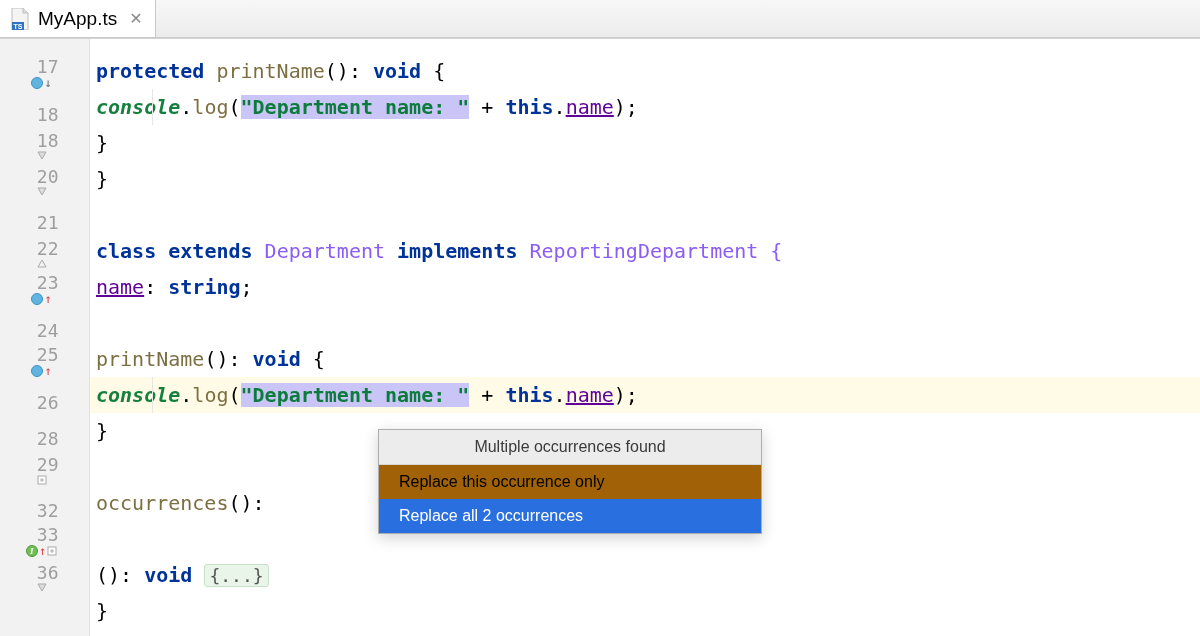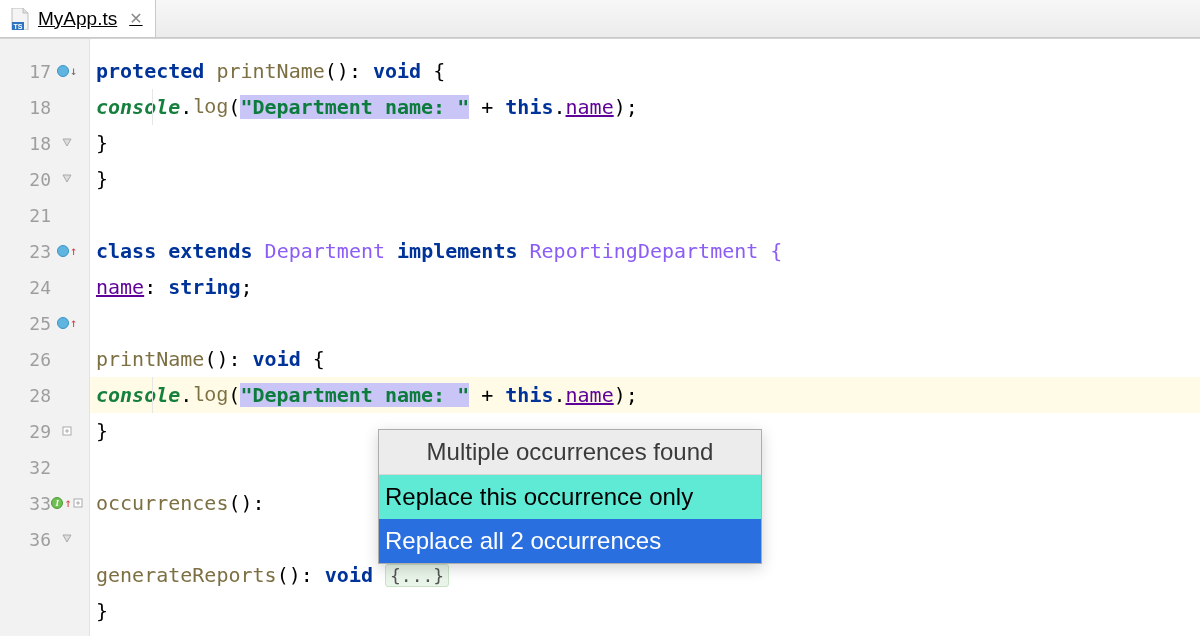--- a/index.html
+++ b/index.html
@@ -24,21 +24,20 @@
   .tab {
     display: flex;
     align-items: center;
     padding: 0 12px 0 10px;
     background: #ffffff;
     border-right: 1px solid #c9c9c9;
     gap: 8px;
     font-family: -apple-system, "Segoe UI", Arial, sans-serif;
     font-size: 19px;
     color: #000;
-    text-decoration: underline;
   }
   .tab .file-icon {
     width: 20px; height: 22px;
     display: inline-block;
   }
   .tab .close {
     color: #8a8a8a;
     font-size: 16px;
     margin-left: 4px;
   }
@@ -60,20 +59,21 @@
   .gutter-row {
     height: 36px;
     display: flex;
     align-items: center;
     justify-content: flex-end;
     padding-right: 6px;
     position: relative;
     color: #9e9e9e;
     font-family: "Menlo", "Consolas", monospace;
     font-size: 18px;
+    flex-direction: column;
   }
   .gutter-row .ln { width: 34px; text-align: right; }
   .gutter-icons {
     width: 32px;
     display: flex;
     align-items: center;
     justify-content: center;
     gap: 1px;
   }
   .fold-handle {
@@ -124,49 +124,49 @@
     top:0; bottom:0;
     border-left: 1px solid #e6e6e6;
   }
 
   
   .kw   { color:#003399; font-weight:700; }
   .id   { color:#000; }
   .type-ref { color:#8b5cf6; }
   .punct{ color:#000; }
   .meth { color:#7c6f42; }
-  .methcall { color:#7c6f42;font-family:Liberation Mono, monospace; }
+  .methcall { color:#7c6f42; }
   .obj  { color:#15803d; font-style: italic; font-weight:600; }
   .str  { color:#0b7c3b; font-weight: 700; }
   .str-hl { background:#c9c5f6; }
   .prop { color:#5f0099;text-decoration:underline; }
   .fold-region { background:#e9f5e9; border:1px solid #c7e2c7; border-radius:3px; padding:0 4px; color:#555; font-size:18px;}
 
   
   .popup {
     position: absolute;
     left: 378px;
     top: 429px;
     width: 384px;
-    background: #5eead4;
+    background: #a16207;
     border: 1px solid #adadad;
     box-shadow: 0 4px 14px rgba(0,0,0,0.18);
     font-family: -apple-system, "Segoe UI", Arial, sans-serif;
-    font-size: 24px;
+    font-size: 16px;
     z-index: 10;
   }
   .popup-header {
     background: #ececec;
     color:#3a3a3a;
     text-align: center;
     padding: 8px 10px;
     border-bottom: 1px solid #d6d6d6;
   }
   .popup-item {
-    padding: 8px 6px;
+    padding: 8px 20px;
     color:#000;
   }
   .popup-item.selected {
     background: #2a6fe0;
     color:#ffffff;
   }
 </style>
 </head>
 <body>
 
@@ -211,20 +211,28 @@
         <span class="ln">20</span>
         <span class="gutter-icons">
           <svg class="fold-handle" viewBox="0 0 10 10">
             <path d="M1 1 L9 1 L5 8 Z" fill="#ddd" stroke="#aaa"></path>
           </svg>
         </span>
       </div>
     <div class="gutter-row">
         <span class="ln">21</span>
         <span class="gutter-icons"></span>
+      </div>
+    <div class="gutter-row">
+        <span class="ln">22</span>
+        <span class="gutter-icons">
+          <svg class="fold-handle" viewBox="0 0 10 10">
+            <path d="M1 8 L9 8 L5 1 Z" fill="none" stroke="#aaa"></path>
+          </svg>
+        </span>
       </div>
     <div class="gutter-row">
         <span class="ln">23</span>
         <span class="gutter-icons">
           <span class="marker-circle"></span>
           <span class="arrow-up">↑</span>
         </span>
       </div>
     <div class="gutter-row">
         <span class="ln">24</span>
@@ -289,21 +297,21 @@
     <div class="line"></div>
     <div class="line"><span class="kw">class</span><span> </span><span class="kw">extends</span><span class="type-ref"> Department </span><span class="kw">implements</span><span class="type-ref"> ReportingDepartment {</span></div>
     <div class="line">    <span class="prop">name</span><span class="punct">: </span><span class="kw">string</span><span class="punct">;</span></div>
     <div class="line"></div>
     <div class="line">    <span class="meth">printName</span><span class="punct">(): </span><span class="kw">void</span><span class="punct"> {</span></div>
     <div class="line hl"><span class="indent-guide" style="left:62px"></span>        <span class="obj">console</span><span class="punct">.</span><span class="methcall">log</span><span class="punct">(</span><span class="str str-hl">"Department name: "</span><span class="punct"> + </span><span class="kw">this</span><span class="punct">.</span><span class="prop">name</span><span class="punct">);</span></div>
     <div class="line">    <span class="punct">}</span></div>
     <div class="line"></div>
     <div class="line">    <span class="meth">occurrences</span><span class="punct">(): </span></div>
     <div class="line"></div>
-    <div class="line">    <span class="meth">generateReports</span><span class="punct">(): </span><span class="kw">void</span><span> </span><span class="fold-region">{...}</span></div>
+    <div class="line">    <span class="punct">(): </span><span class="kw">void</span><span> </span><span class="fold-region">{...}</span></div>
     <div class="line"><span class="punct">}</span></div>
   </div>
 </div>
 
 <div class="popup">
   <div class="popup-header">Multiple occurrences found</div>
   <div class="popup-item">Replace this occurrence only</div>
   <div class="popup-item selected">Replace all 2 occurrences</div>
 </div>
 

